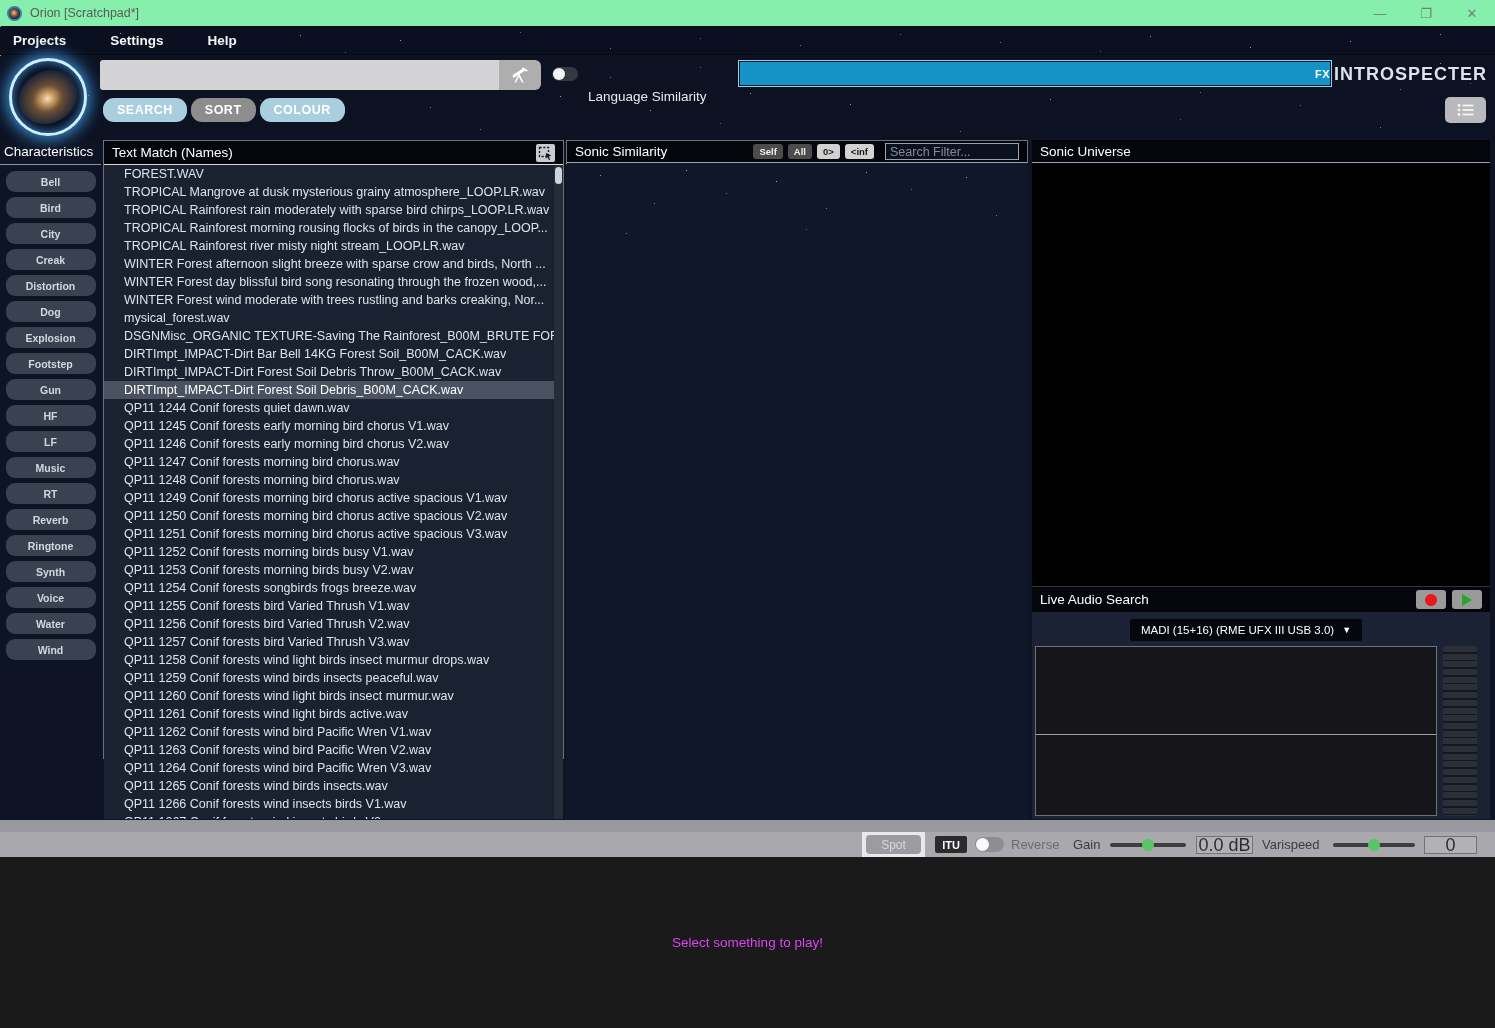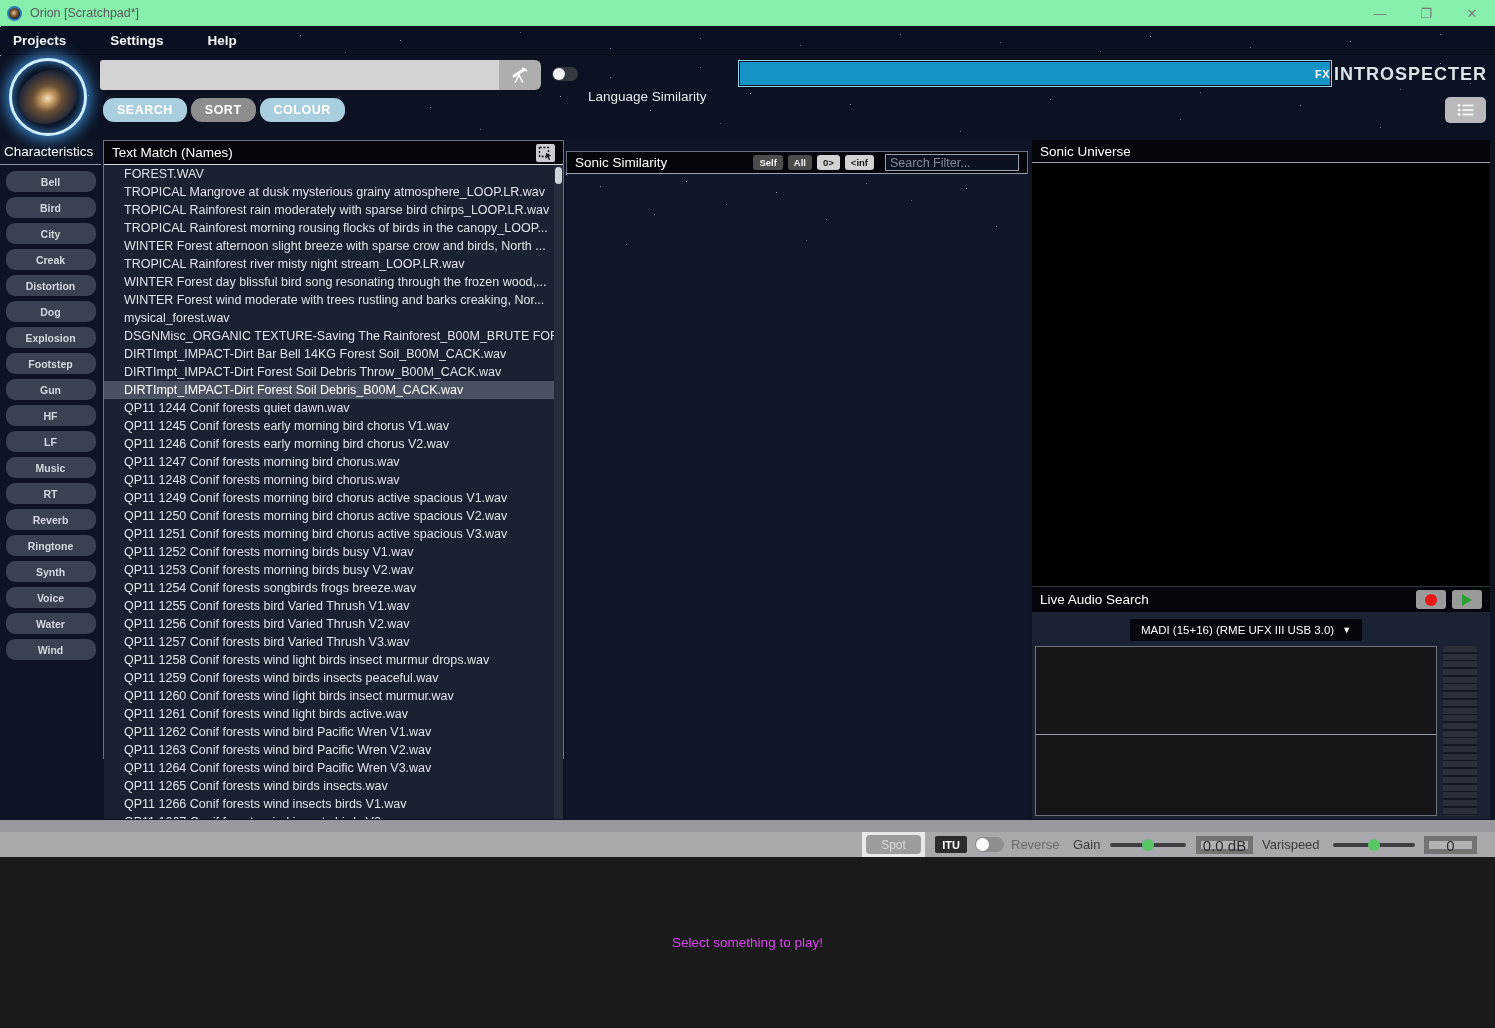--- a/index.html
+++ b/index.html
@@ -90,21 +90,21 @@
   .file-list { position:relative; height:654px; background:#1a2130; overflow:hidden; }
   .file-row { height:18px; line-height:18px; padding-left:20px; color:#dfe3ea; font-size:12.5px;
     white-space:nowrap; overflow:hidden; }
   .file-row.selected { background:#4a5262; color:#fff; }
   .vscroll { position:absolute; right:0; top:0; width:9px; height:100%; background:#262c3a; }
   .vscroll .thumb { position:absolute; left:1px; top:2px; width:7px; height:17px; background:#cfd3da;
     border-radius:4px; }
 
   
   .sonicsim { position:absolute; left:566px; top:0; width:462px; height:680px; }
-  .sonicsim .panel-header { height:23px; border:1px solid #6a7282; border-bottom:1px solid #9aa0ac;margin-top:11px; }
+  .sonicsim .panel-header { height:23px; border:1px solid #6a7282; border-bottom:1px solid #9aa0ac; }
   .ss-buttons { margin-left:auto; display:flex; gap:5px; align-items:center; }
   .ss-btn { height:15px; padding:0 6px; border-radius:3px; font-size:9.5px; font-weight:bold;
     display:flex; align-items:center; }
   .ss-btn.dark { background:#4c4c4c; color:#f0f0f0; }
   .ss-btn.light { background:#d2d2d2; color:#1a1a1a; }
   .ss-filter { width:134px; height:17px; background:#0c1120; border:1px solid #9aa0ac; color:#9aa0ac;
     font-size:12.5px; padding:0 4px; margin-left:6px; outline:none; }
   .ss-filter::placeholder { color:#848a96; }
   .sonicsim-body { position:relative; height:657px; background:#10172a; overflow:hidden; }
 
@@ -149,22 +149,22 @@
     border-radius:8px; }
   .rev-toggle .knob { position:absolute; left:1px; top:1px; width:13px; height:13px; background:#fafafa;
     border-radius:50%; }
   .rev-label { position:absolute; left:1011px; top:5px; font-size:13px; color:#6c6c70; }
   .gain-label { position:absolute; left:1073px; top:5px; font-size:13px; color:#3c3c40; }
   .slider { position:absolute; top:11px; height:4px; background:#3e3e42; border-radius:2px; }
   .slider .thumb { position:absolute; top:-4px; width:12px; height:12px; background:#58c667;
     border-radius:50%; }
   .slider.gain { left:1110px; width:76px; }
   .slider.vari { left:1333px; width:82px; }
-  .val-box { position:absolute; top:4px; height:18px; background:#b2b2b6; border:5px solid #737373;
-    color:#2e2e32; font-size:15px; display:flex; align-items:center; justify-content:center; }
+  .val-box { position:absolute; top:4px; height:18px; background:#b2b2b6; border:1px solid #737373;
+    color:#2e2e32; font-size:18px; display:flex; align-items:center; justify-content:center; }
   .val-box.gain { left:1196px; width:57px; }
   .val-box.vari { left:1424px; width:53px; }
   .vari-label { position:absolute; left:1262px; top:5px; font-size:13px; color:#3c3c40; }
 
   
   .player { position:absolute; left:0; top:857px; width:100%; height:171px; background:#1a1a1a;
     display:flex; justify-content:center; }
   .player-msg { margin-top:78px; color:#d946ef; font-size:13.5px; }
 </style>
 </head>
@@ -268,22 +268,22 @@
             <path d="M8 7 L13.5 9.8 L10.8 10.6 L12.2 13.4 L10.8 13.9 L9.5 11 L7.6 12.8 Z" fill="#1a1a1a"></path>
           </svg>
         </div>
       </div>
       <div class="file-list">
         <div>
             <div class="file-row"><span>FOREST.WAV</span></div>
             <div class="file-row"><span>TROPICAL Mangrove at dusk mysterious grainy atmosphere_LOOP.LR.wav</span></div>
             <div class="file-row"><span>TROPICAL Rainforest rain moderately with sparse bird chirps_LOOP.LR.wav</span></div>
             <div class="file-row"><span>TROPICAL Rainforest morning rousing flocks of birds in the canopy_LOOP...</span></div>
+            <div class="file-row"><span>TROPICAL Rainforest river misty night stream_LOOP.LR.wav</span></div>
             <div class="file-row"><span>WINTER Forest afternoon slight breeze with sparse crow and birds, North ...</span></div>
-            <div class="file-row"><span>TROPICAL Rainforest river misty night stream_LOOP.LR.wav</span></div>
             <div class="file-row"><span>WINTER Forest day blissful bird song resonating through the frozen wood,...</span></div>
             <div class="file-row"><span>WINTER Forest wind moderate with trees rustling and barks creaking, Nor...</span></div>
             <div class="file-row"><span>mysical_forest.wav</span></div>
             <div class="file-row"><span>DSGNMisc_ORGANIC TEXTURE-Saving The Rainforest_B00M_BRUTE FOR...</span></div>
             <div class="file-row"><span>DIRTImpt_IMPACT-Dirt Bar Bell 14KG Forest Soil_B00M_CACK.wav</span></div>
             <div class="file-row"><span>DIRTImpt_IMPACT-Dirt Forest Soil Debris Throw_B00M_CACK.wav</span></div>
             <div class="file-row selected"><span>DIRTImpt_IMPACT-Dirt Forest Soil Debris_B00M_CACK.wav</span></div>
             <div class="file-row"><span>QP11 1244 Conif forests quiet dawn.wav</span></div>
             <div class="file-row"><span>QP11 1245 Conif forests early morning bird chorus V1.wav</span></div>
             <div class="file-row"><span>QP11 1246 Conif forests early morning bird chorus V2.wav</span></div>

